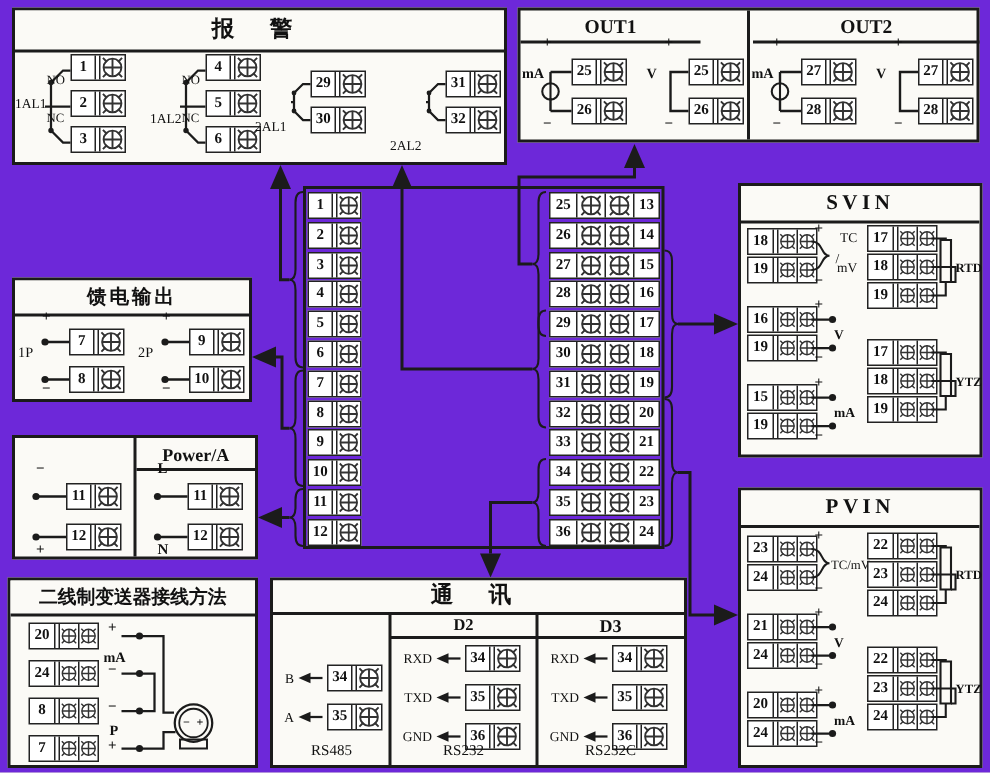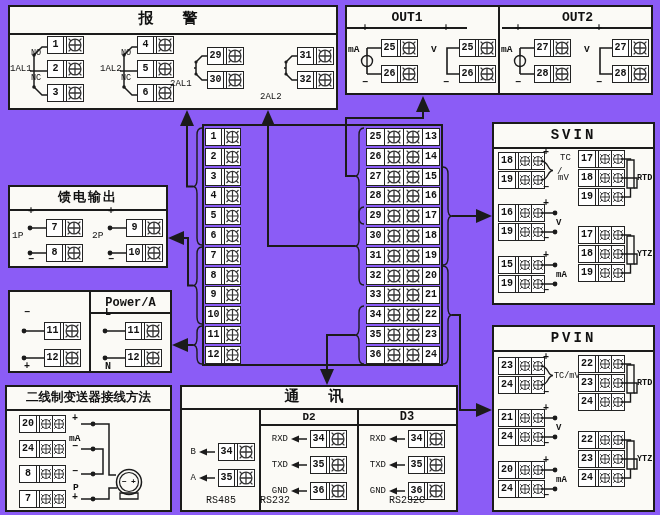--- a/index.html
+++ b/index.html
@@ -1,17 +1,17 @@
 <!DOCTYPE html>
 <html><head>
 <meta charset="utf-8">
 <style>
   html,body{margin:0;padding:0;background:#e9e6df;}
-  #canvas{position:relative;width:660px;height:515px;background:#8b5cf6;overflow:hidden;
-          font-family:Liberation Mono, monospace;color:#111;}
+  #canvas{position:relative;width:660px;height:515px;background:#6d28d9;overflow:hidden;
+          font-family:Liberation Serif, serif;color:#111;}
   svg.ov{position:absolute;left:0;top:0;width:660px;height:515px;}
   .box{position:absolute;border:2px solid #1b1b1b;background:#fbfaf6;box-sizing:border-box;}
   .title{position:absolute;left:0;top:0;right:0;border-bottom:2px solid #1b1b1b;text-align:center;
          font-weight:bold;background:#fbfaf6;}
   .t-big{height:26px;line-height:26px;font-size:15px;letter-spacing:10px;}
   .t-med{height:22px;line-height:22px;font-size:13px;letter-spacing:2px;}
   .t-eng{height:23px;line-height:23px;font-size:14px;letter-spacing:3px;}
   .lbl{position:absolute;font-size:9.5px;line-height:10px;white-space:nowrap;}
   .sign{position:absolute;font-size:10px;line-height:10px;font-weight:bold;}
   .term{position:absolute;display:flex;height:18px;border:1.5px solid #222;background:#fff;box-sizing:border-box;}
@@ -133,21 +133,21 @@
               <path d="M10 2.6 V17.4 M2.6 10 H17.4 M2 2 L5.4 5.4 M18 2 L14.6 5.4 M2 18 L5.4 14.6 M18 18 L14.6 14.6"></path>
             </g>
           </svg>
         </span>
       </div>
       <svg style="position:absolute;left:110px;top:28px;width:17px;height:72px;overflow:visible;">
         <path d="M0,36 H4 M4,20 V52 M4,20 L12,12 H17 M4,36 H17 M4,52 L12,60 H17" fill="none" stroke="#1b1b1b" stroke-width="1.5"></path>
         <circle cx="4" cy="20" r="1.8" fill="#1b1b1b"></circle>
         <circle cx="4" cy="52" r="1.8" fill="#1b1b1b"></circle>
       </svg>
-      <div class="lbl" style="left: 90px; top: 57px; font-size: 9px; font-weight: normal;">1AL2</div>
+      <div class="lbl" style="left: 90px; top: 67px; font-size: 9px; font-weight: normal;">1AL2</div>
       <div class="lbl" style="left: 111px; top: 41px; font-size: 8.5px; font-weight: normal;">NO</div>
       <div class="lbl" style="left: 111px; top: 66px; font-size: 8.5px; font-weight: normal;">NC</div>
       <div class="term" style="left: 197px; top: 40px;">
         <span class="cell num" style="width: 15px;">29</span>
         <span class="cell sep bl" style="width: 3px;"></span>
         <span class="cell scr bl" style="width: 17px;">
           <svg viewBox="0 0 20 20">
             <g fill="none" stroke="#333" stroke-width="1.6">
               <circle cx="10" cy="10" r="7.4"></circle>
               <path d="M10 2.6 V17.4 M2.6 10 H17.4 M2 2 L5.4 5.4 M18 2 L14.6 5.4 M2 18 L5.4 14.6 M18 18 L14.6 14.6"></path>
@@ -654,21 +654,21 @@
         <span class="cell sep bl" style="width: 3px;"></span>
         <span class="cell scr bl" style="width: 17px;">
           <svg viewBox="0 0 20 20">
             <g fill="none" stroke="#333" stroke-width="1.6">
               <circle cx="10" cy="10" r="7.4"></circle>
               <path d="M10 2.6 V17.4 M2.6 10 H17.4 M2 2 L5.4 5.4 M18 2 L14.6 5.4 M2 18 L5.4 14.6 M18 18 L14.6 14.6"></path>
             </g>
           </svg>
         </span>
       </div>
-      <div class="lbl" style="left: 78px; top: 109px; width: 98px; font-size: 10px;">RS232</div>
+      <div class="lbl" style="left: 78px; top: 109px; width: 98px; text-align: center; font-size: 10px;">RS232</div>
       <div style="position: absolute; left: 175px; top: 21px; width: 0px; height: 102px; border-left: 2px solid rgb(27, 27, 27);"></div>
       <div class="hdrcell" style="left: 176px; top: 21px; width: 98px; height: 18px; line-height: 18px; font-size: 12px; border-bottom: 2px solid rgb(27, 27, 27);">D3</div>
       <div class="lbl" style="left: 180px; top: 47px; width: 24px; text-align: right; font-size: 9px;">RXD</div>
       <svg style="position:absolute;left:207px;top:47px;width:16px;height:10px;overflow:visible;">
         <path d="M16,5 H5" fill="none" stroke="#1b1b1b" stroke-width="1.5"></path>
         <path d="M0,5 L8,1.5 L8,8.5 Z" fill="#1b1b1b" stroke="none" stroke-width="1.6"></path>
       </svg>
       <div class="term" style="left: 226px; top: 43px;">
         <span class="cell num" style="width: 15px;">34</span>
         <span class="cell sep bl" style="width: 3px;"></span>

